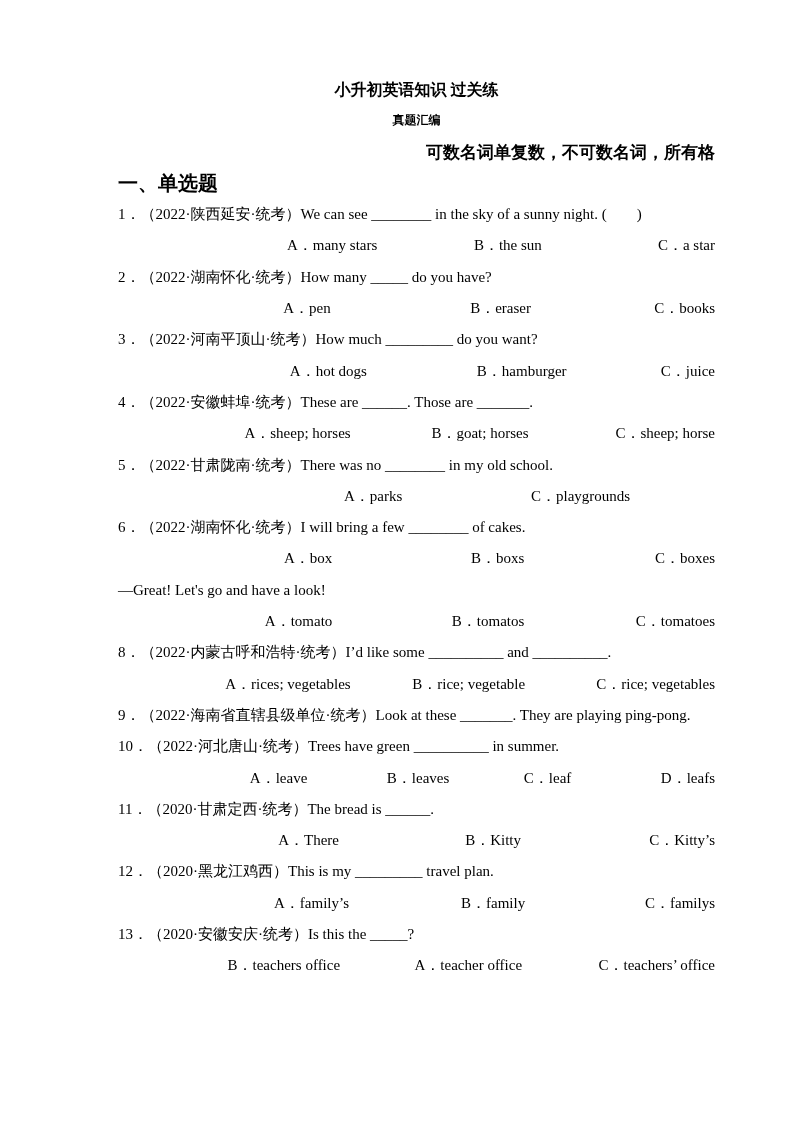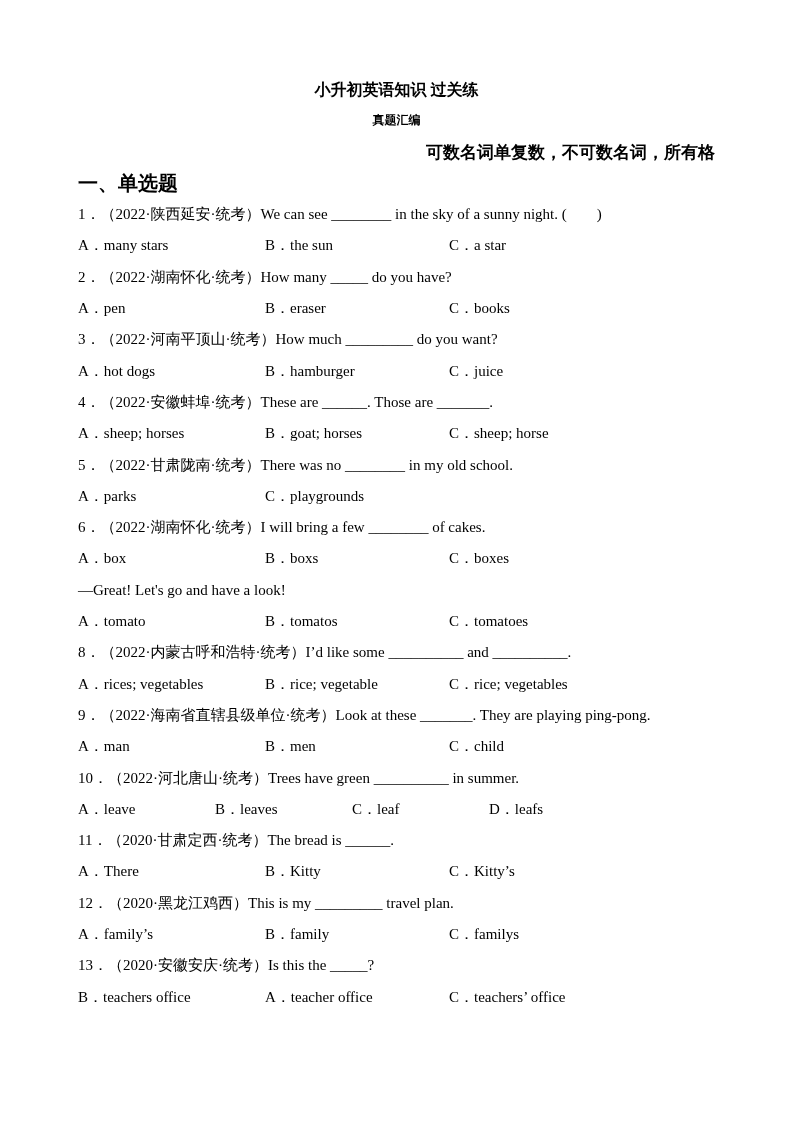--- a/index.html
+++ b/index.html
@@ -12,29 +12,29 @@
     font-size: 15px;
     color: #000000;
     overflow: hidden;
   }
   .content {
     position: absolute;
     left: 78px;
     top: 74px;
     width: 637px;
   }
-  .row { line-height: 31.3px; white-space: nowrap; }
+  .row { line-height: 31.3px; white-space: nowrap; margin-left: 40px; }
   .center { text-align: center; }
   .bold { font-weight: bold; }
   .sans { font-family: "Liberation Sans", "DejaVu Sans", sans-serif; }
   .doc-title { font-size: 16px; }
   .doc-subtitle { font-size: 12px; }
   .section-title { font-size: 17px; text-align: right; }
   .part-heading { font-size: 20px; }
-  .opts { display: flex; }
+  .opts { display: flex; justify-content: flex-end; }
   .opts span { display: block; }
   .opts.three span:nth-child(1) { width: 187px; }
   .opts.three span:nth-child(2) { width: 184px; }
   .opts.four span:nth-child(1),
   .opts.four span:nth-child(2),
   .opts.four span:nth-child(3) { width: 137px; }
 </style>
 </head>
 <body>
 
@@ -95,25 +95,20 @@
     </div>
 
     <div class="row">8．（2022·内蒙古呼和浩特·统考）I’d like some __________ and __________.</div>
     <div class="row opts three">
       <span>A．rices; vegetables</span>
       <span>B．rice; vegetable</span>
       <span>C．rice; vegetables</span>
     </div>
 
     <div class="row">9．（2022·海南省直辖县级单位·统考）Look at these _______. They are playing ping-pong.</div>
-    <div class="row opts three">
-      <span>A．man</span>
-      <span>B．men</span>
-      <span>C．child</span>
-    </div>
 
     <div class="row">10．（2022·河北唐山·统考）Trees have green __________ in summer.</div>
     <div class="row opts four">
       <span>A．leave</span>
       <span>B．leaves</span>
       <span>C．leaf</span>
       <span>D．leafs</span>
     </div>
 
     <div class="row">11．（2020·甘肃定西·统考）The bread is ______.</div>

